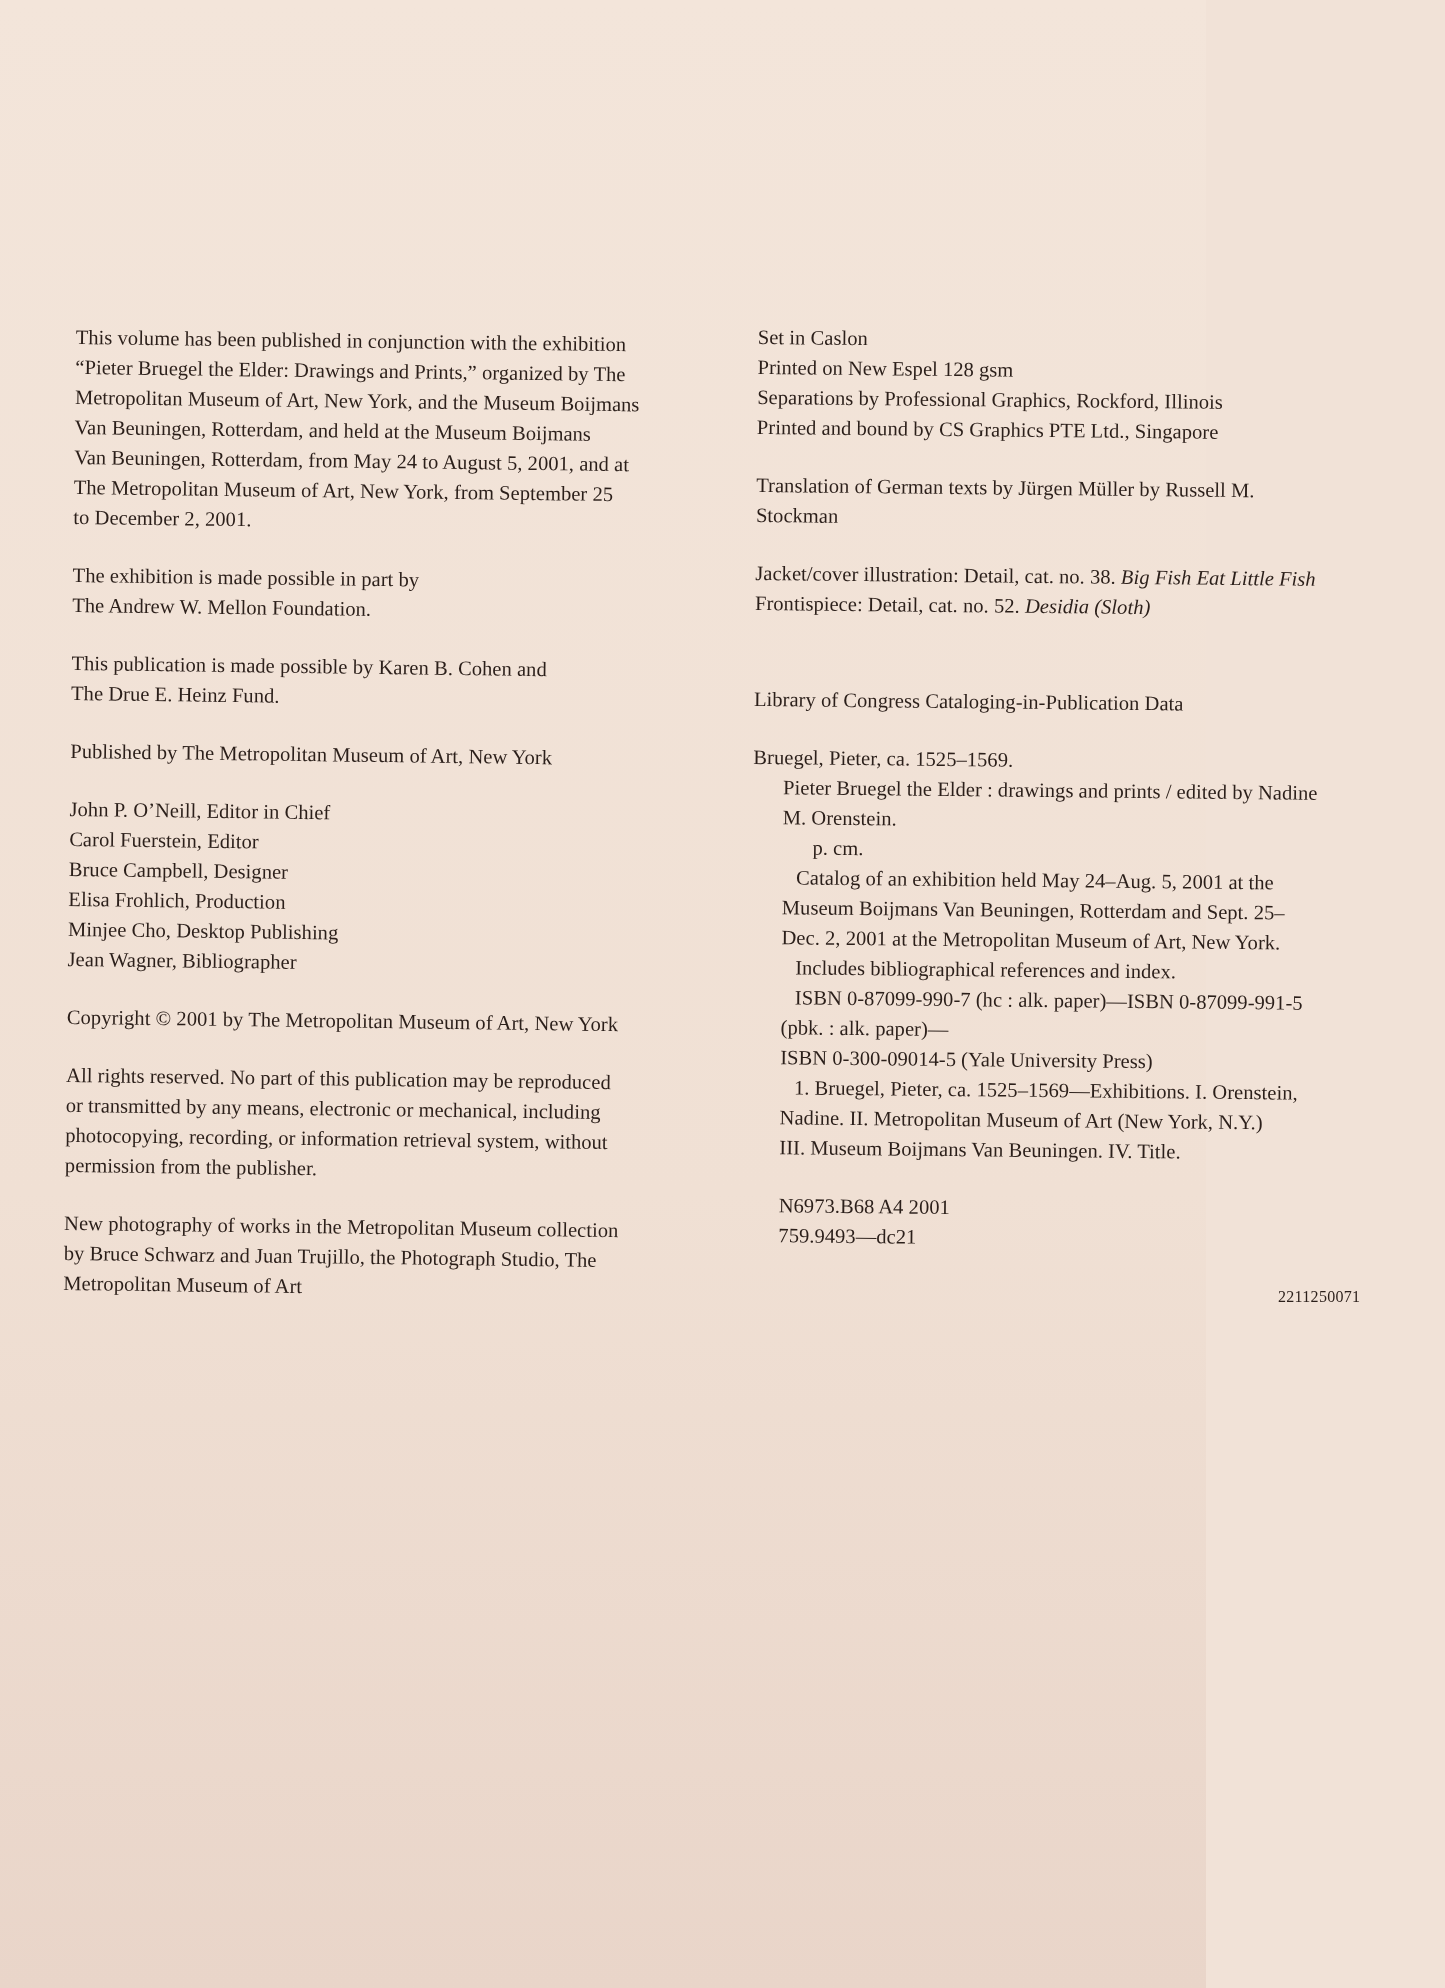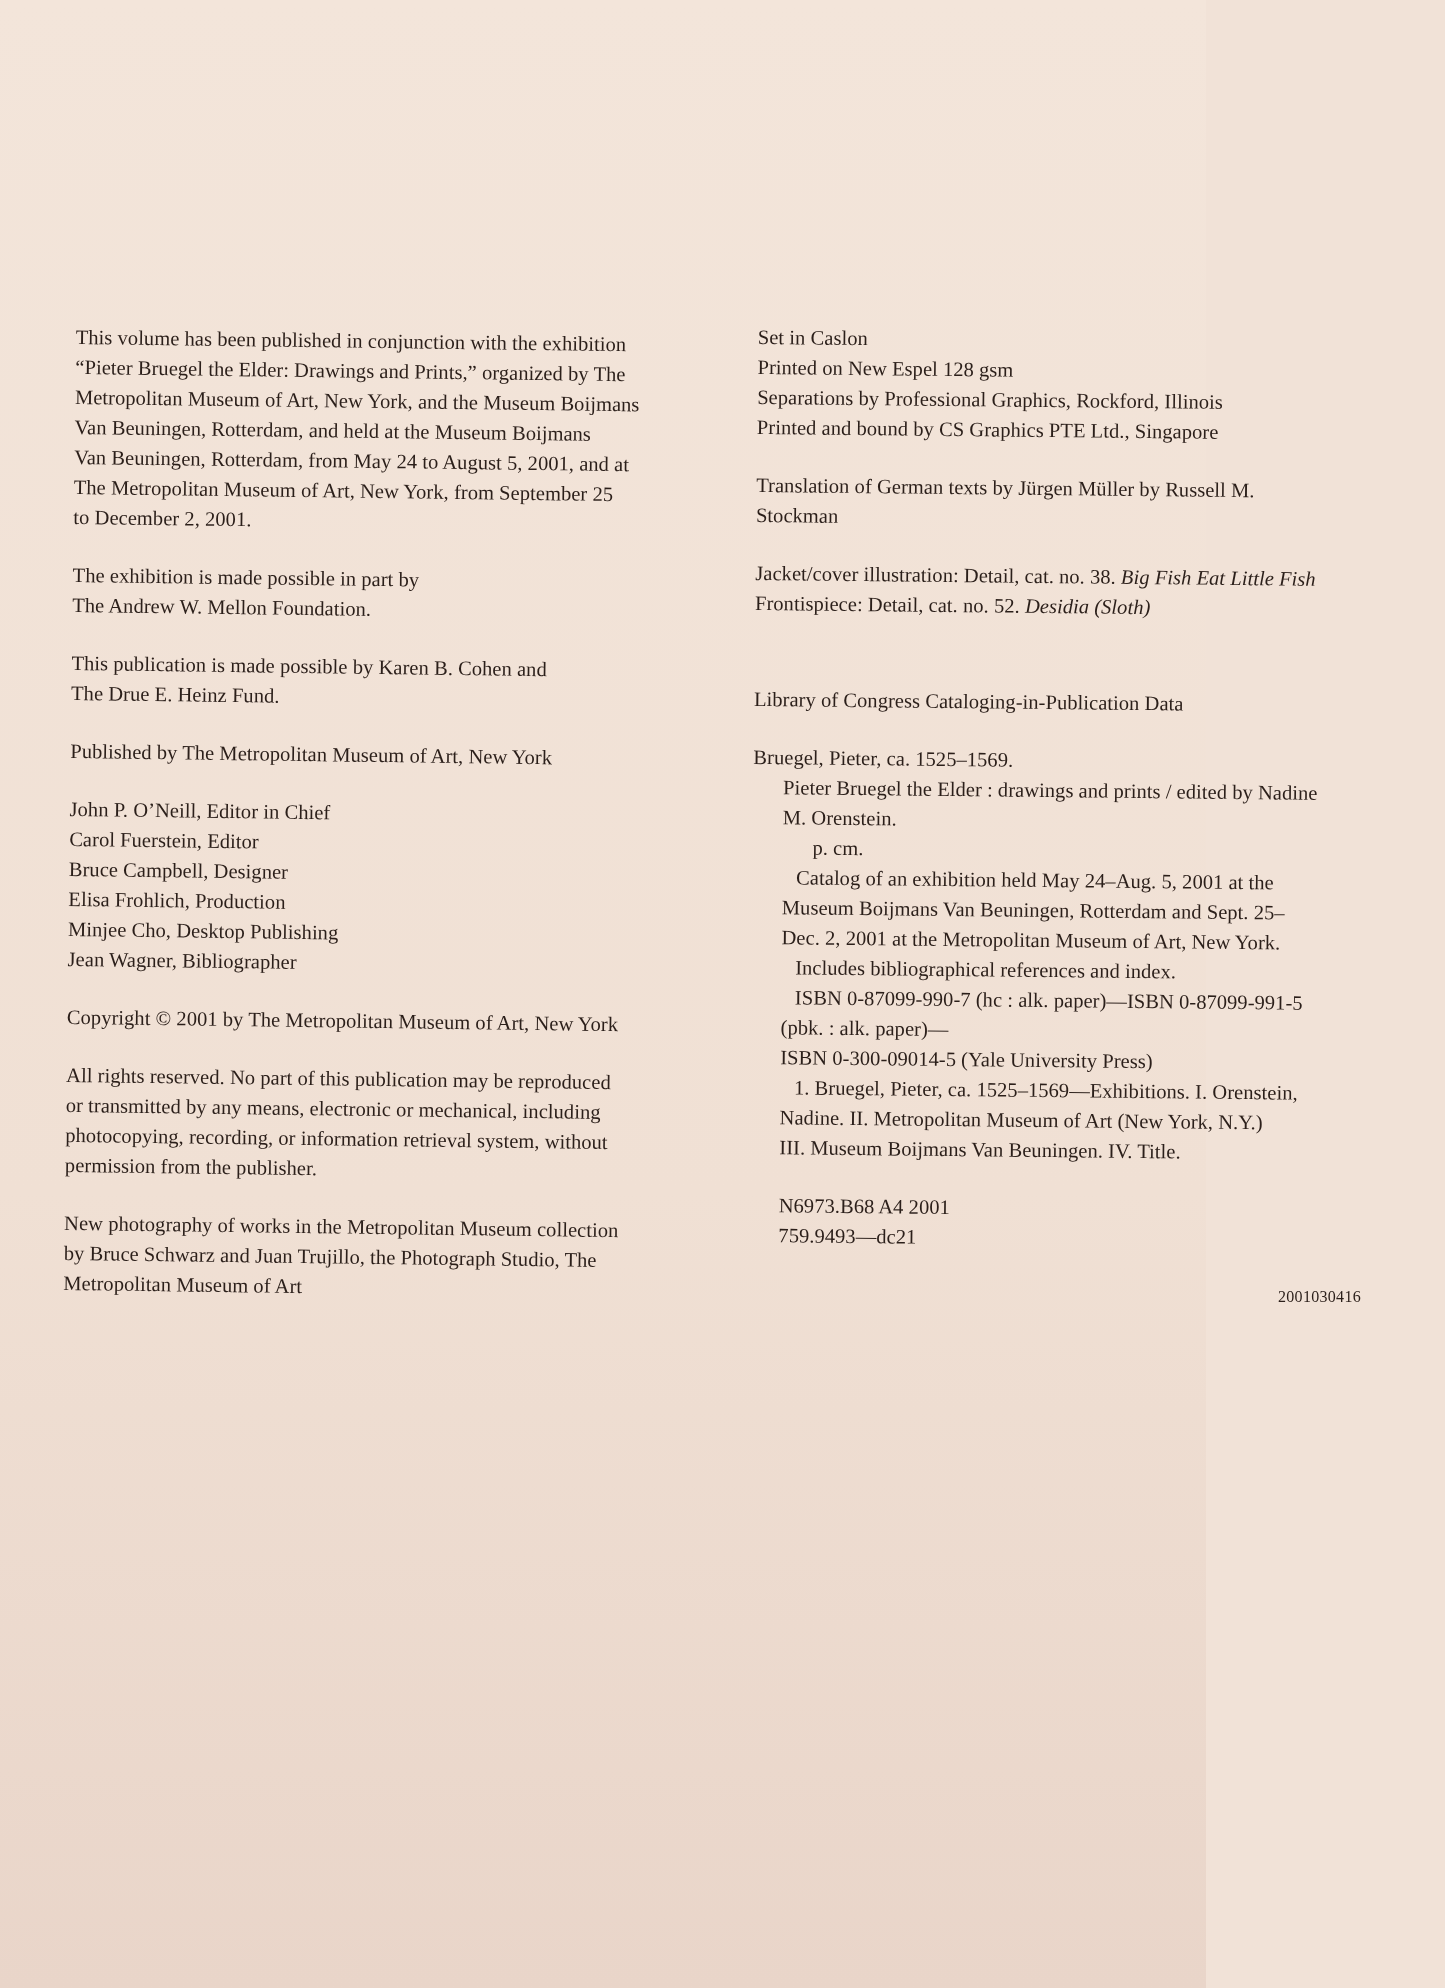--- a/index.html
+++ b/index.html
@@ -151,15 +151,15 @@
       <span class="line i1">Nadine.   II. Metropolitan Museum of Art (New York, N.Y.)</span>
       <span class="line i1">III. Museum Boijmans Van Beuningen.   IV. Title.</span>
     </div>
 
     <div class="block">
       <span class="line i1">N6973.B68 A4 2001</span>
       <span class="line i1">759.9493—dc21</span>
     </div>
   </div>
 
-  <div class="lccn">2001030416</div>
+  <div class="lccn">2211250071</div>
 
 </div>
 
 </body></html>

